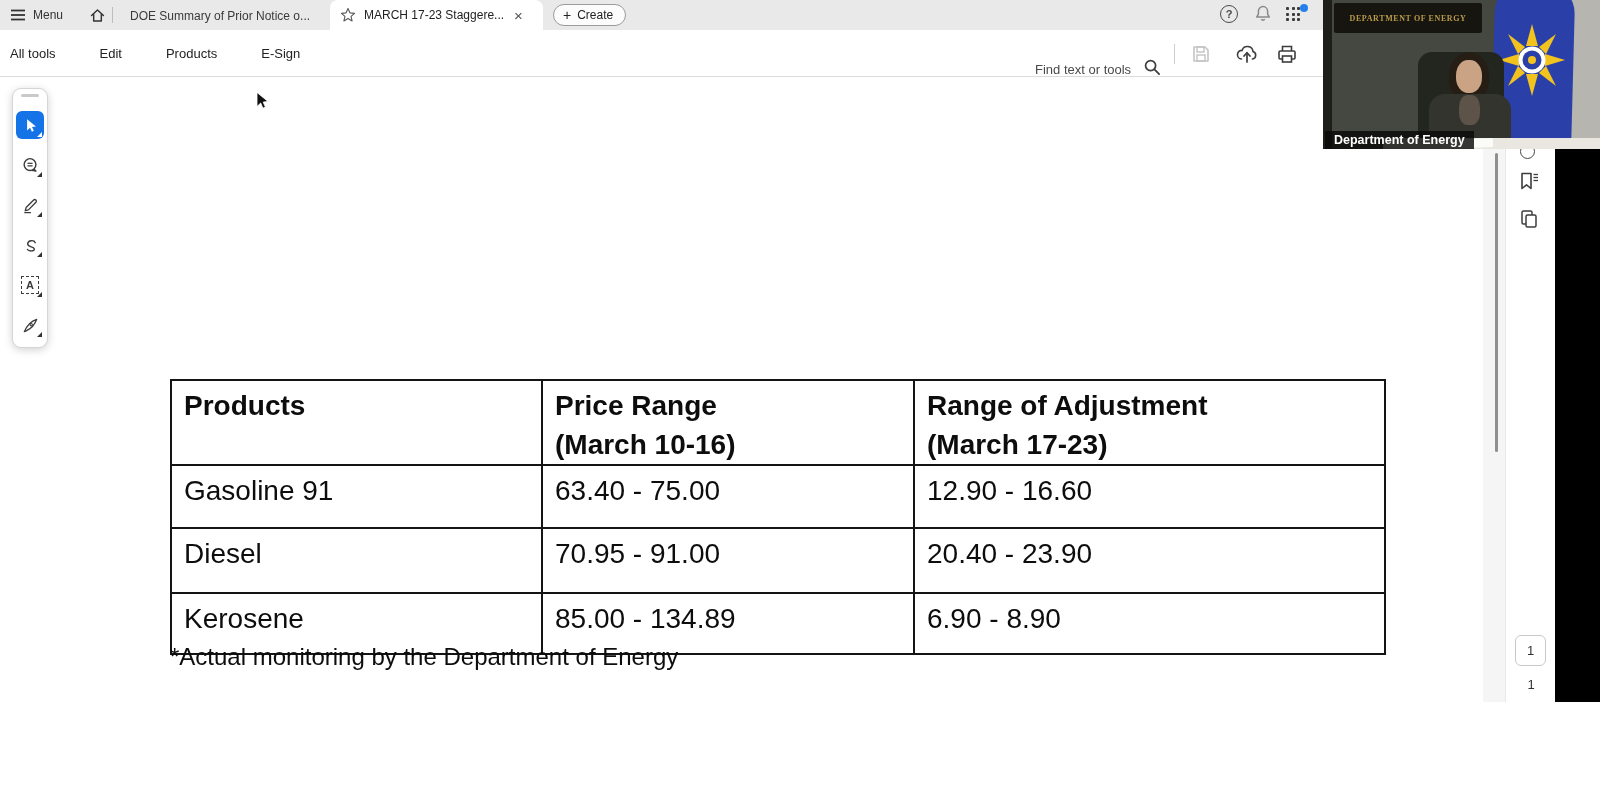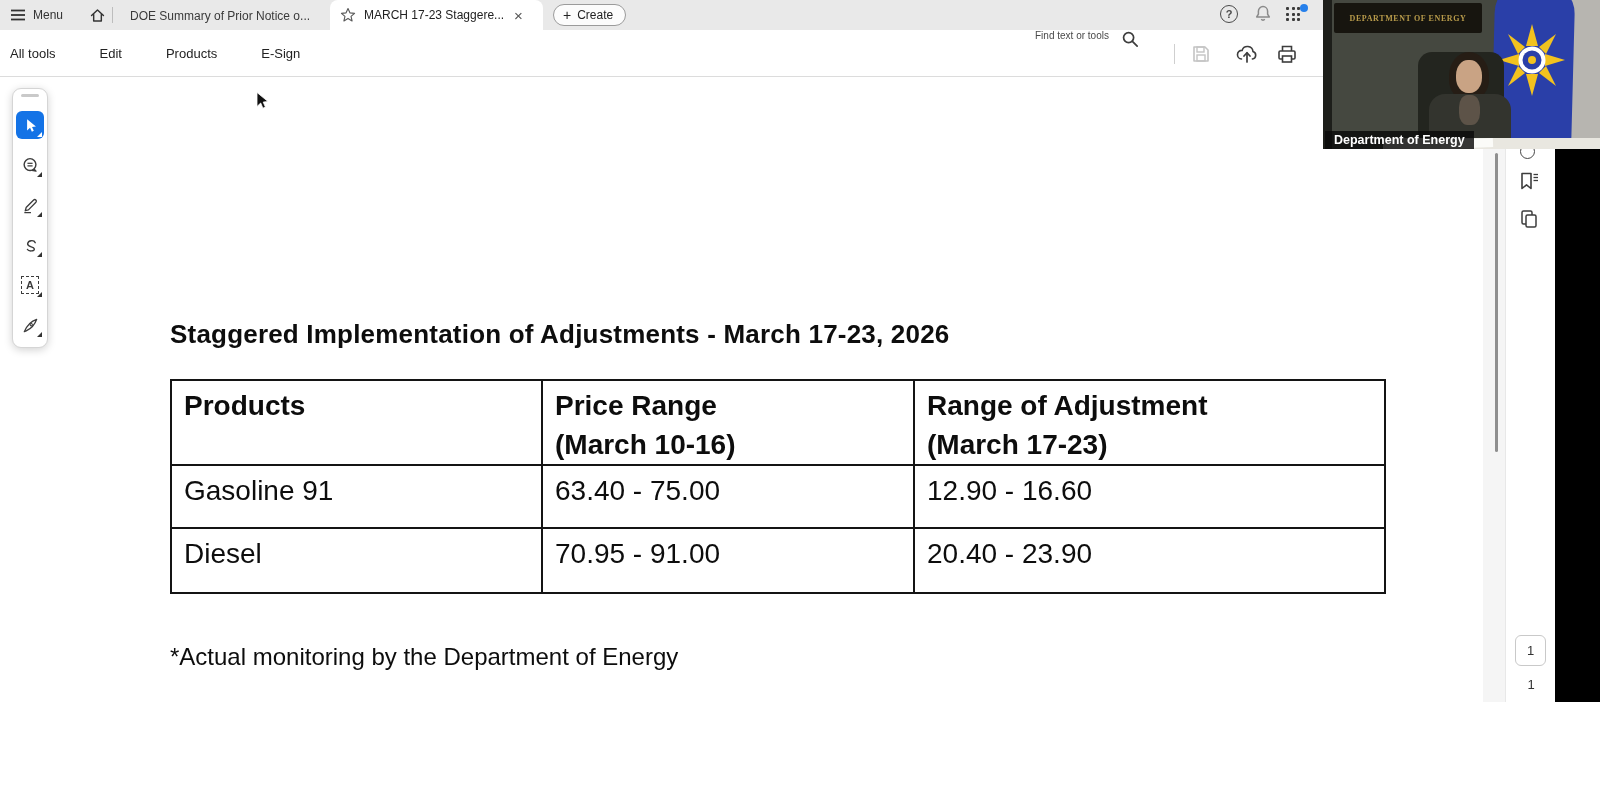--- a/index.html
+++ b/index.html
@@ -20,21 +20,21 @@
   .help-btn { position:absolute; left:1220px; top:5px; width:18px; height:18px; border:1.5px solid #4a4a4a; border-radius:50%; color:#4a4a4a; font-size:11px; font-weight:bold; display:flex; align-items:center; justify-content:center; }
   .bell-btn { position:absolute; left:1253px; top:4px; width:20px; height:20px; }
   .grid-btn { position:absolute; left:1286px; top:5px; width:22px; height:20px; }
   .grid-dots { position:absolute; left:0; top:2px; width:15px; height:15px; display:grid; grid-template-columns:repeat(3,1fr); gap:2.2px; }
   .grid-dots i { width:3px; height:3px; background:#3b3b3b; border-radius:1px; }
   .grid-blue-dot { position:absolute; right:0; top:-1px; width:8px; height:8px; border-radius:50%; background:#2680eb; }
 
   
   .toolbar { position:absolute; left:0; top:30px; width:1600px; height:47px; background:#fff; border-bottom:1px solid #dcdcdc; }
   .tool-links { position:absolute; left:10px; top:0; height:47px; display:flex; align-items:center; gap:44px; font-size:13px; color:#222; }
-  .find-box { position:absolute; left:1035px; top:0; height:47px; display:flex; align-items:flex-start; gap:12px; font-size:10px; color:#4a4a4a; }
+  .find-box { position:absolute; left:1035px; top:0; height:47px; display:flex; align-items:flex-end; gap:12px; font-size:13px; color:#4a4a4a; }
   .vt-divider { position:absolute; left:1174px; top:14px; width:1px; height:20px; background:#cfcfcf; }
   .tb-icon { position:absolute; top:13px; width:22px; height:22px; }
   .icon-save { left:1190px; } .icon-upload { left:1235px; } .icon-print { left:1276px; }
 
   
   .palette { position:absolute; left:12px; top:88px; width:36px; padding:5px 3px 8px; background:#fff; border:1px solid #d5d5d5; border-radius:9px; box-shadow:0 2px 8px rgba(0,0,0,.18); display:flex; flex-direction:column; align-items:center; gap:12px; z-index:20; }
   .drag-handle { width:18px; height:3px; background:#c9c9c9; border-radius:2px; margin-bottom:2px; }
   .tool { position:relative; width:28px; height:28px; border-radius:6px; display:flex; align-items:center; justify-content:center; }
   .tool.selected { background:#1473e6; }
   .tool .flyout { position:absolute; right:2px; bottom:2px; width:0; height:0; border-left:5px solid transparent; border-bottom:5px solid #333; }
@@ -219,21 +219,20 @@
     <div class="tool">
       <svg width="19" height="19" viewBox="0 0 20 20">
           <path d="M3.5 16.5 C6.5 9.5 11.5 5 16.5 3.5 C14.8 8.3 10.5 13.5 5.5 15.7 Z" fill="none" stroke="#3c3c3c" stroke-width="1.4" stroke-linejoin="round"></path>
           <circle cx="10.8" cy="9.2" r="1.2" fill="none" stroke="#3c3c3c" stroke-width="1.1"></circle>
         </svg>
       <span class="flyout"></span>
     </div>
   </div>
 
   <div class="doc-area">
-    <div class="doc-title">Staggered Implementation of Adjustments - March 17-23, 2026</div>
 
     <table class="price">
       <tbody>
           <tr class="r-hdr">
         <td class="c1 hdr">
               <div>Products</div>
               <div></div>
             </td>
         <td class="c2 hdr">
               <div>Price Range</div>
@@ -247,20 +246,25 @@
       <tr class="r-1">
         <td class="c1">Gasoline 91</td>
         <td class="c2">63.40 - 75.00</td>
         <td class="c3">12.90 - 16.60</td>
       </tr>
       <tr class="r-2">
         <td class="c1">Diesel</td>
         <td class="c2">70.95 - 91.00</td>
         <td class="c3">20.40 - 23.90</td>
       </tr>
+      <tr class="r-3">
+        <td class="c1">Kerosene</td>
+        <td class="c2">85.00 - 134.89</td>
+        <td class="c3">6.90 - 8.90</td>
+      </tr>
     </tbody>
       </table>
 
     <div class="footnote">*Actual monitoring by the Department of Energy</div>
   </div>
 
   <div class="cursor">
     <svg width="14" height="18" viewBox="0 0 14 18">
         <path d="M1 0.5 L1 14.5 L4.7 11 L6.9 16.2 L9.4 15.1 L7.2 10.1 L12 9.5 Z" fill="#111" stroke="#fff" stroke-width="0.8"></path>
       </svg>

